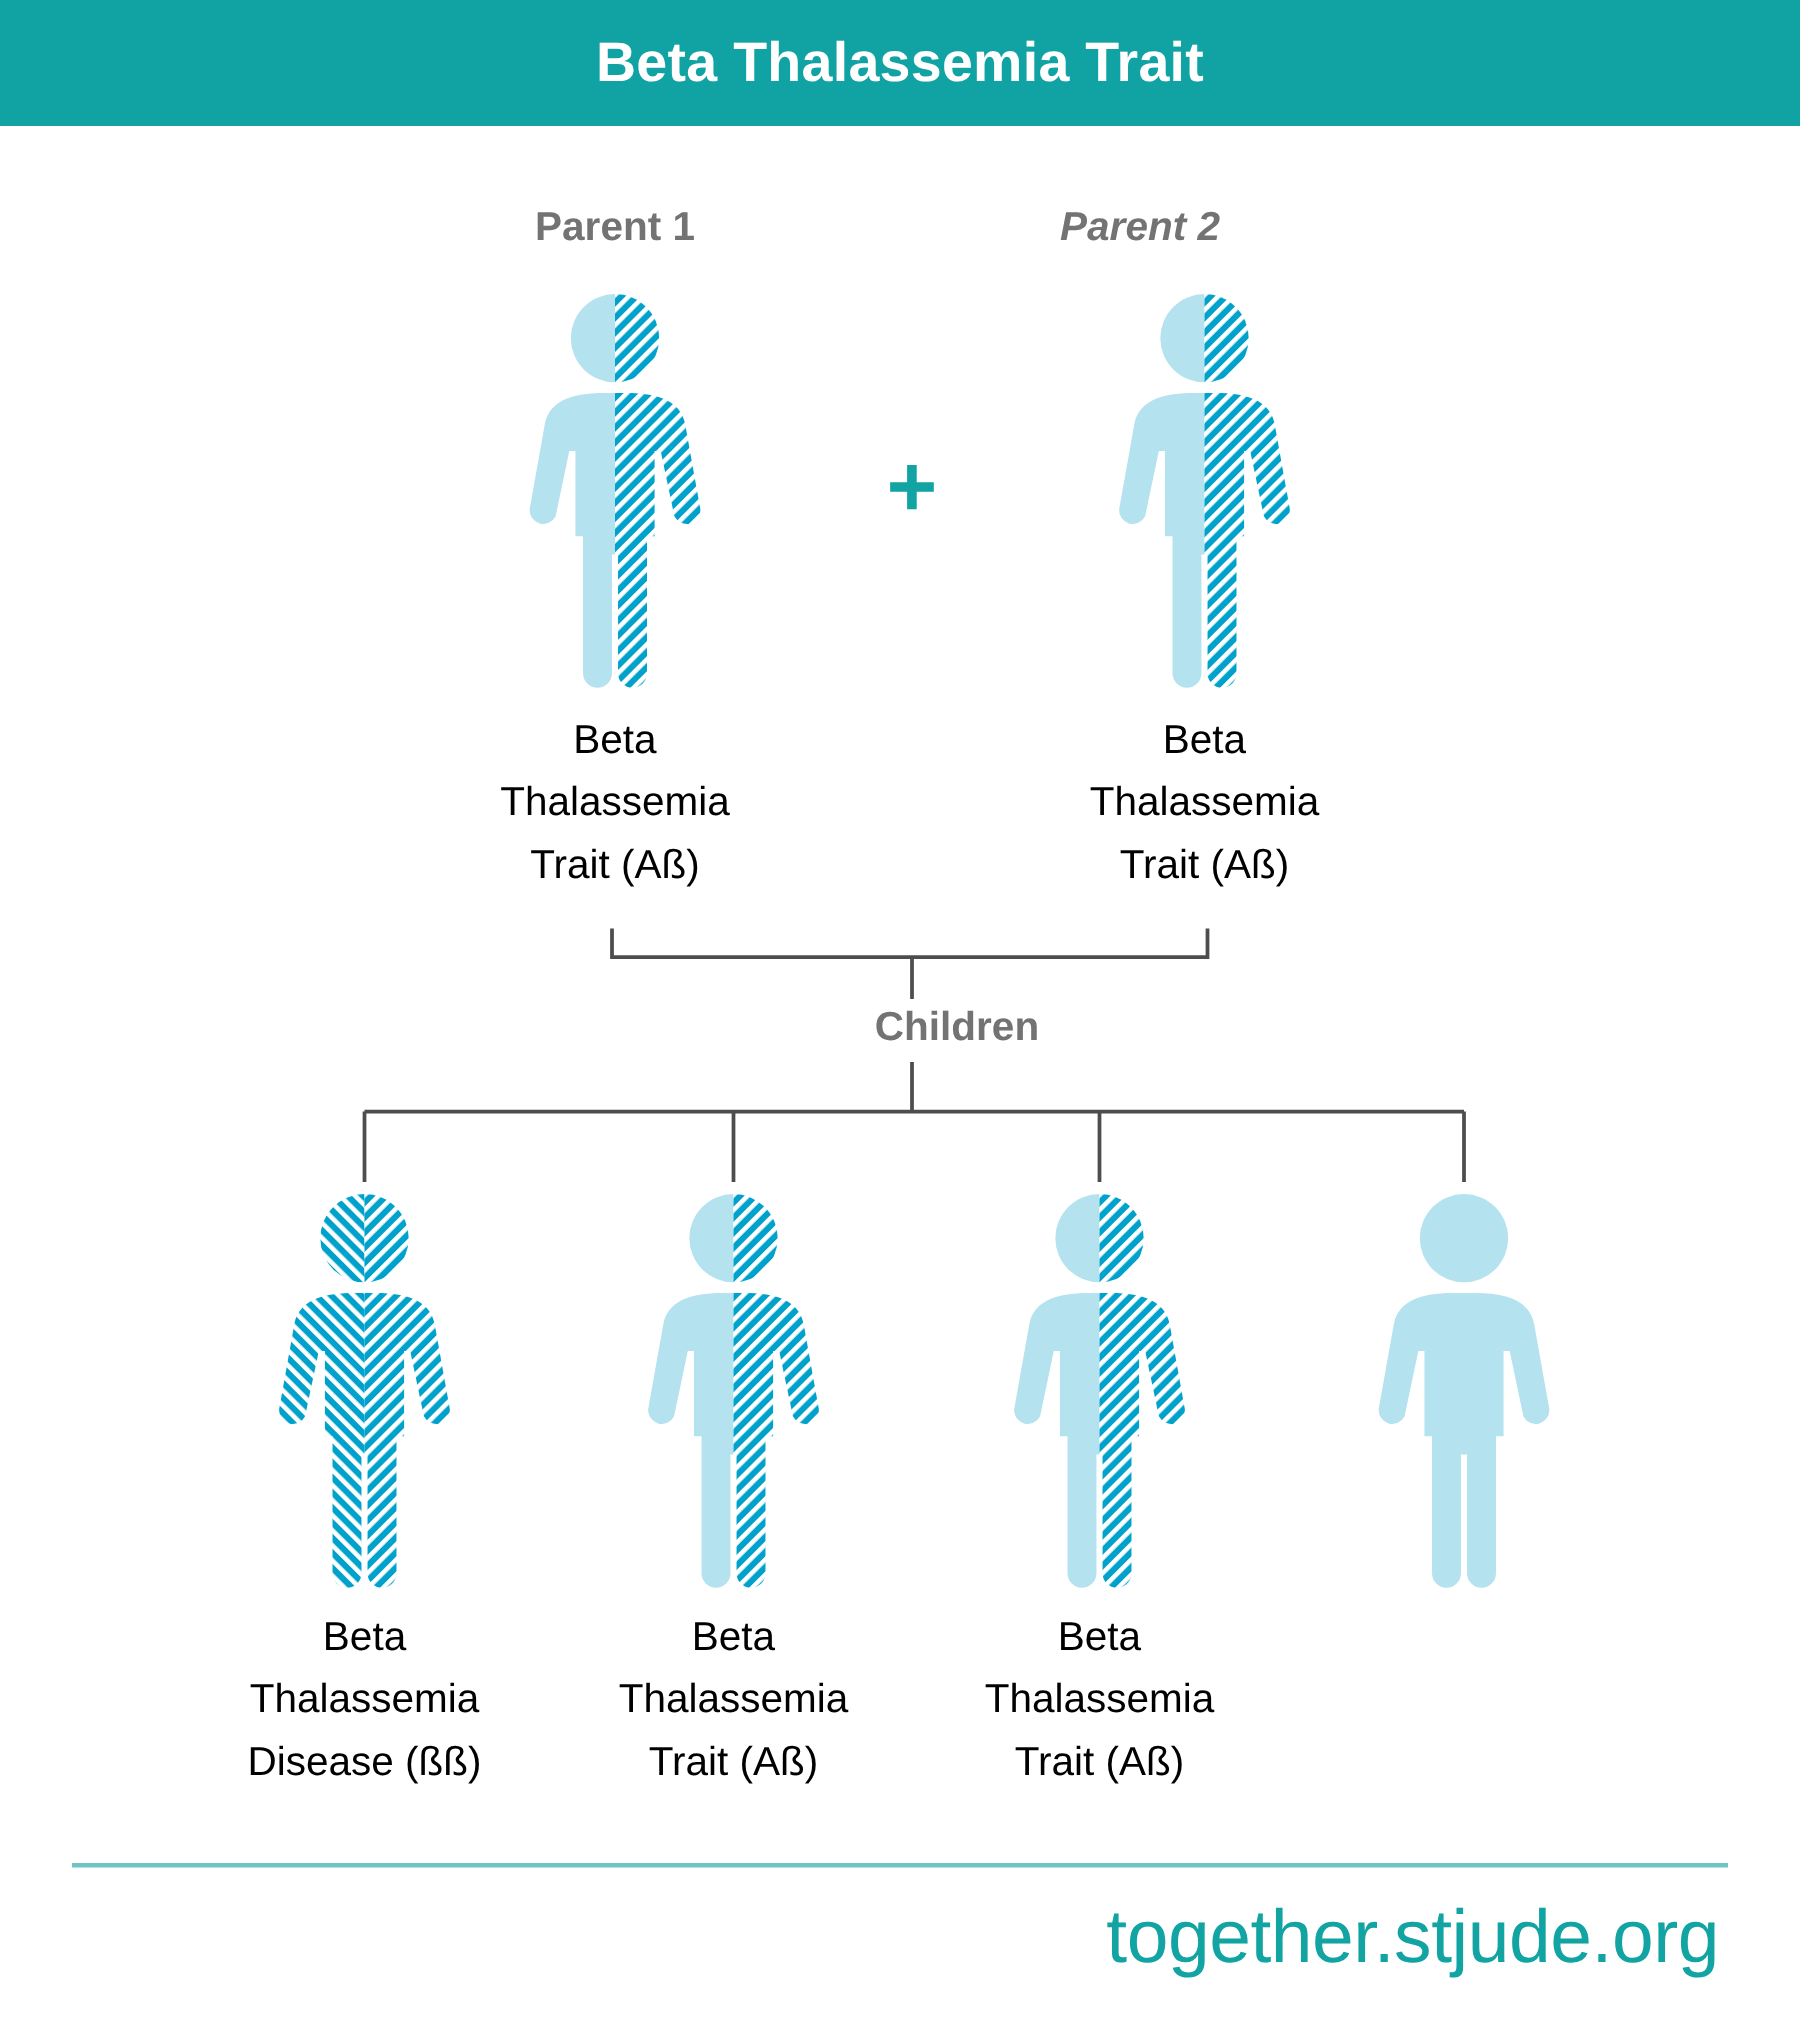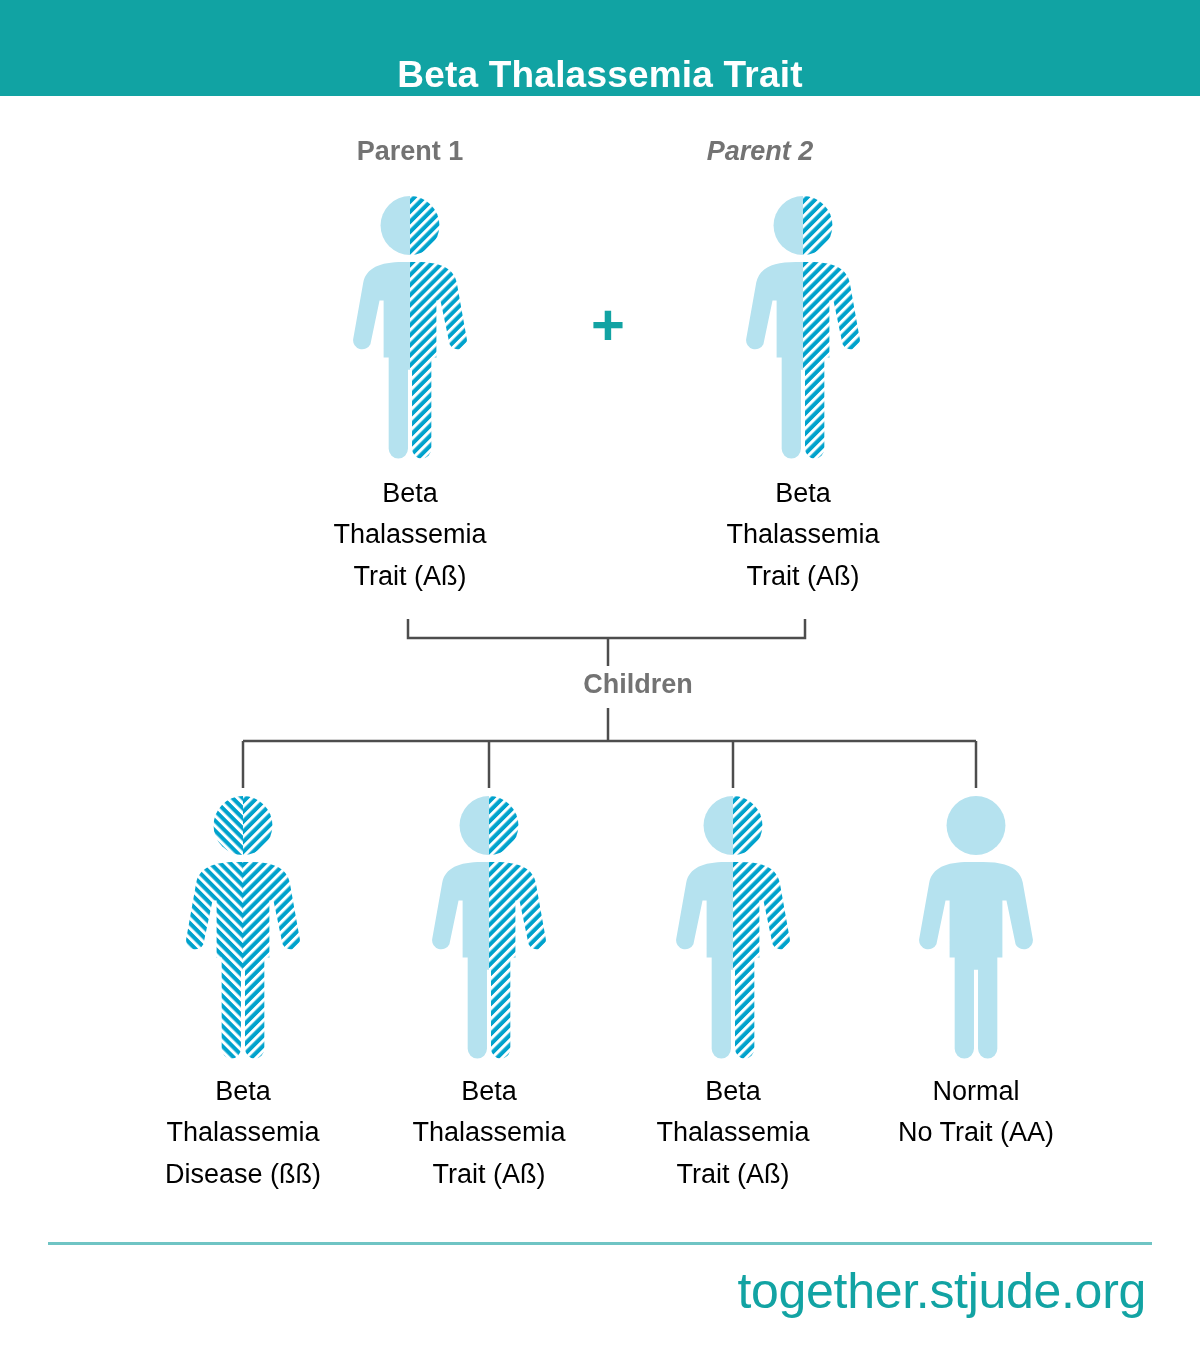--- a/index.html
+++ b/index.html
@@ -7,23 +7,23 @@
     width:1200px;height:1357px;
     background:#ffffff;
     font-family:"Liberation Sans", sans-serif;
     position:relative;
     overflow:hidden;
     color:#4A4F55;
   }
 
   
   .header{
-    position:absolute;left:0;top:0;width:1200px;height:96px;
+    position:absolute;left:0;top:0;width:1200px;height:84px;
     background:#11A3A3;
-    display:flex;align-items:flex-end;justify-content:center;
+    display:flex;align-items:center;justify-content:center;
   }
   .header-title{
     color:#ffffff;font-size:37px;font-weight:bold;letter-spacing:0.2px;
   }
 
   
   .stage{position:absolute;left:0;top:96px;width:1200px;height:1140px;}
 
   
   .group-label{
@@ -226,21 +226,17 @@
   <div class="caption" style="left:489px;top:975px;">
     <div>Beta</div>
     <div>Thalassemia</div>
     <div>Trait (Aß)</div>
   </div>
   <div class="caption" style="left:733px;top:975px;">
     <div>Beta</div>
     <div>Thalassemia</div>
     <div>Trait (Aß)</div>
   </div>
-  <div class="caption" style="left:976px;top:975px;">
-    <div>Normal</div>
-    <div>No Trait (AA)</div>
-  </div>
 
 </div>
 
 <div class="footer-rule"></div>
 <div class="footer-url">together.stjude.org</div>
 
 </body></html>

